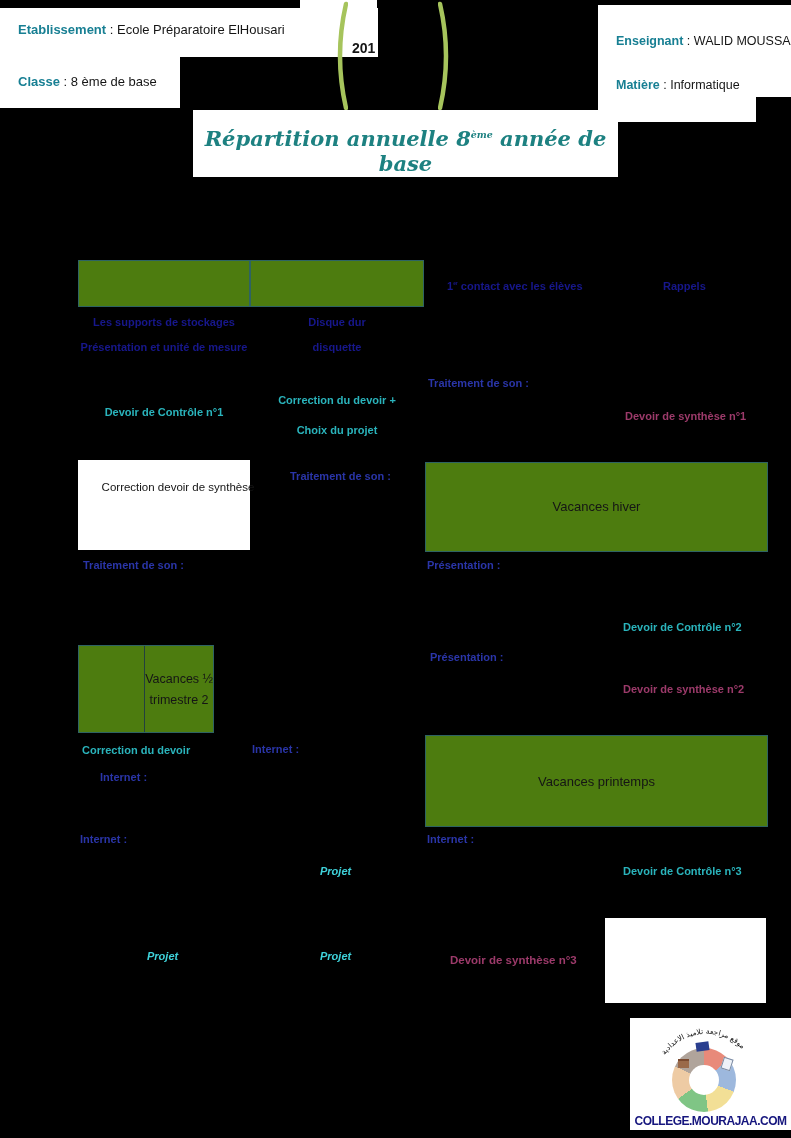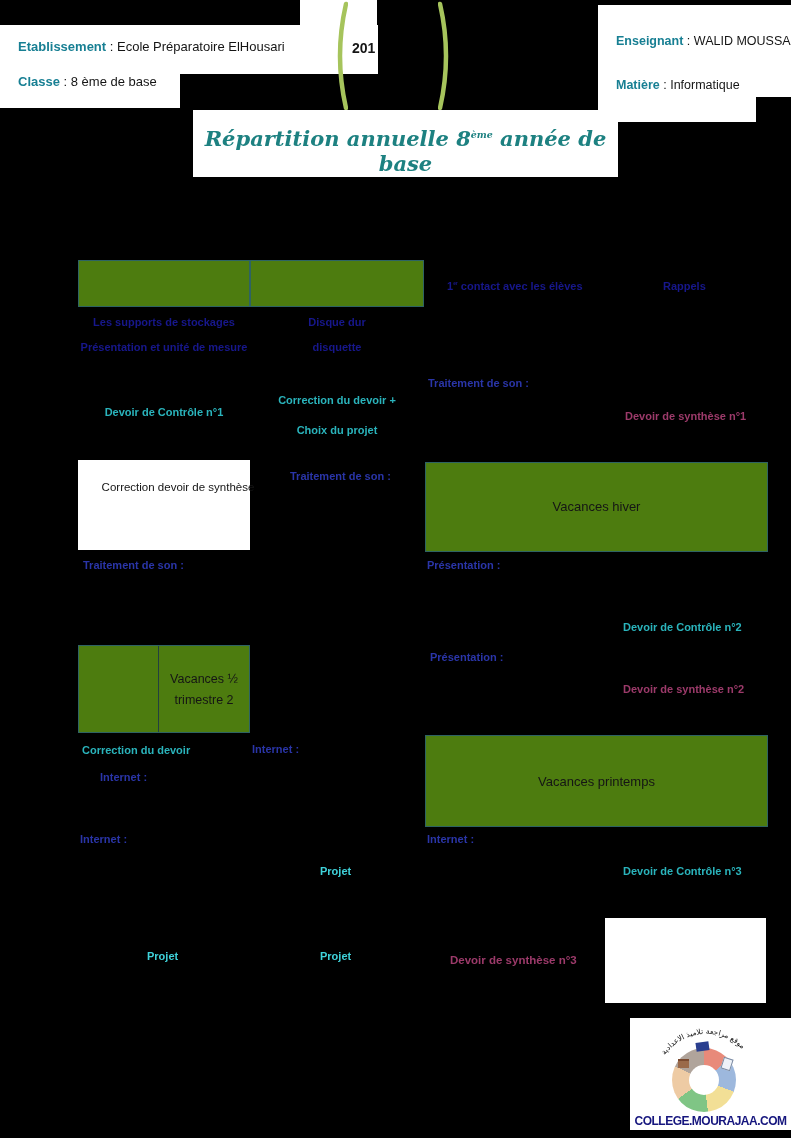--- a/index.html
+++ b/index.html
@@ -6,21 +6,21 @@
   .canvas{position:relative;width:791px;height:1138px;background:#000;overflow:hidden;
           font-family:"Liberation Sans",sans-serif;}
   .abs{position:absolute;}
   .wbox{position:absolute;background:#ffffff;}
   .lbl{position:absolute;font-weight:bold;font-size:11px;white-space:nowrap;line-height:1.25;}
   .ctr{text-align:center;}
   .c-teal{color:#2ab4bc;}
   .c-navy{color:#17178c;}
   .c-blue{color:#2a35a8;}
   .c-pink{color:#9c3a6a;}
-  .c-cyan{color:#3fd2da;}
+  .c-cyan{color:#3fd2da;font-style:italic;}
   .kw{color:#177f93;font-weight:bold;}
   .val{color:#151515;font-weight:normal;}
   .hline{position:absolute;font-size:12.5px;white-space:nowrap;}
   .cell{position:absolute;background:#4d7c0f;border:1px solid #2e6363;box-sizing:border-box;}
   .title-text{font-family:"DejaVu Serif",serif;font-style:italic;font-weight:bold;
               color:#1d8181;font-size:21px;text-align:center;}
   .sup{font-size:0.45em;vertical-align:super;}
   .blacktxt{color:#151515;}
   .site-text{position:absolute;left:0;top:96px;width:161px;text-align:center;
              font-weight:bold;font-size:12px;letter-spacing:-0.5px;color:#16167e;}
@@ -29,21 +29,21 @@
                    #7fc585 48% 65%,#eecba4 65% 82%,#b0a49b 82% 100%);}
   .ring::after{content:"";position:absolute;left:17px;top:17px;right:17px;bottom:17px;
                background:#fff;border-radius:50%;}
   .mini{position:absolute;}
 </style>
 </head>
 <body>
 
 <div class="canvas">
 
-  <div class="wbox" style="left:0;top:8px;width:378px;height:49px;margin-top:17px;">
+  <div class="wbox" style="left:0;top:8px;width:378px;height:49px;">
     <div style="padding:14px 0 0 18px;font-size:13px;white-space:nowrap;">
       <span class="kw">Etablissement</span><span class="val"> : Ecole Préparatoire ElHousari</span>
     </div>
   </div>
   <div class="wbox" style="left:0;top:57px;width:180px;height:51px;">
     <div style="padding:17px 0 0 18px;font-size:13px;white-space:nowrap;">
       <span class="kw">Classe</span><span class="val"> : 8 ème de base</span>
     </div>
   </div>
 
@@ -97,21 +97,21 @@
   </div>
   <div class="lbl c-blue" style="left:290px;top:470px;">Traitement de son :</div>
   <div class="cell" style="left:425px;top:462px;width:343px;height:90px;">
     <div class="hline blacktxt ctr" style="left:0;top:36px;width:341px;font-size:13px;">Vacances hiver</div>
   </div>
 
   <div class="lbl c-blue" style="left:83px;top:559px;">Traitement de son :</div>
   <div class="lbl c-blue" style="left:427px;top:559px;">Présentation :</div>
   <div class="lbl c-teal" style="left:623px;top:590px;margin-top:31px;">Devoir de Contrôle n°2</div>
 
-  <div class="cell" style="left:78px;top:645px;width:172px;height:88px;display:flex;">
+  <div class="cell" style="left:78px;top:645px;width:136px;height:88px;display:flex;">
     <div style="width:79px;border-right:1px solid #23403f;"></div>
     <div style="flex:1;display:flex;flex-direction:column;justify-content:center;align-items:center;gap:7px;">
       <span class="blacktxt" style="font-size:12.5px;white-space:nowrap;">Vacances ½</span>
       <span class="blacktxt" style="font-size:12.5px;white-space:nowrap;">trimestre 2</span>
     </div>
   </div>
   <div class="lbl c-blue" style="left:430px;top:651px;">Présentation :</div>
   <div class="lbl c-pink" style="left:623px;top:683px;">Devoir de synthèse n°2</div>
 
   <div class="lbl c-teal" style="left:82px;top:744px;">Correction du devoir</div>

